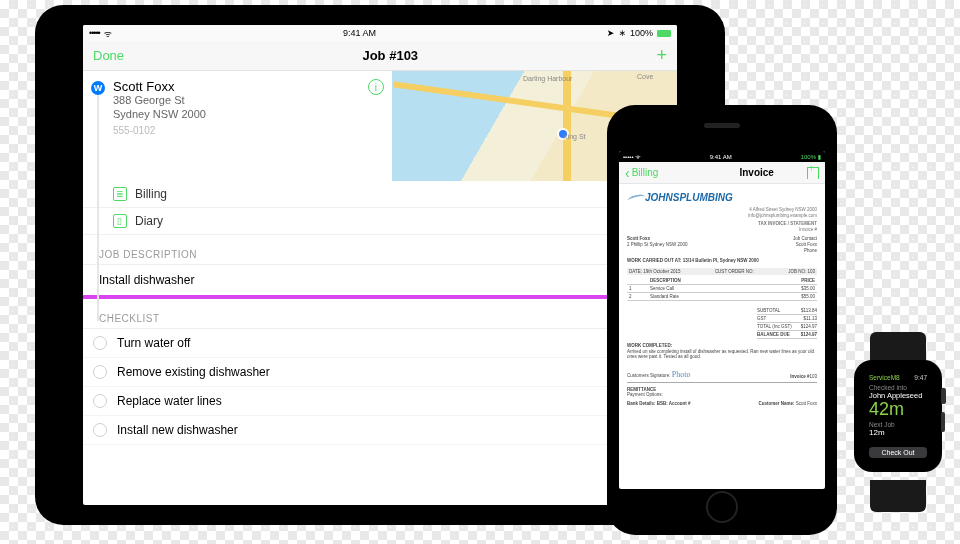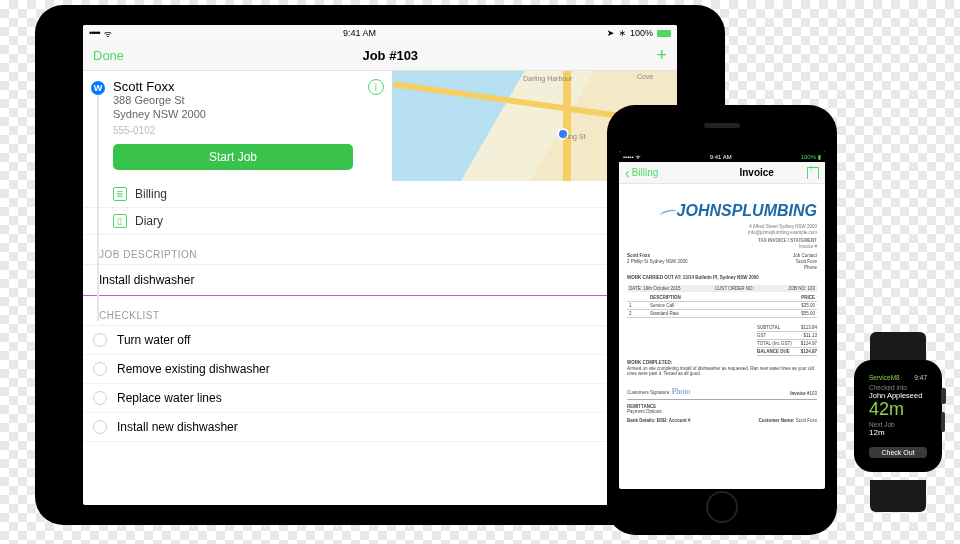--- a/index.html
+++ b/index.html
@@ -91,21 +91,21 @@
     border-bottom:1px solid #f0f0f0;
   }
   .row-link .ic { width:14px; height:14px; border:1.5px solid #4CD964; border-radius:2px; }
   .ic.doc::before{content:"≣"; color:#4CD964; font-size:9px; position:relative; left:2px; top:-2px;}
   .ic.book::before{content:"▯"; color:#4CD964; font-size:9px; position:relative; left:3px; top:-2px;}
 
   .section-hdr {
     padding:14px 16px 4px; font-size:10px; letter-spacing:0.5px; color:#9a9a9a;
     border-bottom:1px solid #eee;
   }
-  .desc { padding:8px 16px; font-size:12px; border-bottom:1px solid #d946ef;}
+  .desc { padding:8px 16px; font-size:12px; border-bottom:4px solid #d946ef;}
   .check-item {
     display:flex; align-items:center; gap:10px;
     padding:7px 16px 7px 10px; font-size:12px; border-bottom:1px solid #f3f3f3;
   }
   .check-circle {
     width:14px; height:14px; border:1.5px solid #d0d0d0; border-radius:50%;
   }
 
   
   .iphone {
@@ -135,21 +135,21 @@
   .p-navbar .share{
     width:12px; height:12px; border:1.3px solid #4CD964; border-bottom:none;
     position:relative;
   }
   .p-navbar .share::before{content:"↑"; color:#4CD964; font-size:9px; position:absolute; left:1px; top:-5px;}
 
   .invoice {
     flex:1; padding:6px 8px; font-size:5px; color:#444; overflow:hidden;
     display:flex; flex-direction:column;
   }
-  .inv-logo{ text-align:right; font-size:16px; font-weight:600; color:#1e6aa8; font-style:italic; margin:12px 0 4px;}
+  .inv-logo{ text-align:left; font-size:10px; font-weight:600; color:#1e6aa8; font-style:italic; margin:2px 0 4px;}
   .inv-logo .swoosh{ display:inline-block; width:18px; height:8px; border-top:2px solid #89b5d6; border-radius:50% 50% 0 0; transform:rotate(-14deg) translateY(2px);}
   .inv-right{ text-align:right; font-size:4.5px; line-height:1.3; color:#777;}
   .inv-block{ margin-top:4px; font-size:4.5px; line-height:1.3;}
   .inv-row2{ display:flex; justify-content:space-between;}
   .inv-bar{ background:#eee; padding:1px 2px; font-size:4.5px; display:flex; justify-content:space-between; margin-top:4px;}
   .inv-table{ width:100%; border-collapse:collapse; margin-top:2px; font-size:4.5px;}
   .inv-table th,.inv-table td{ border-bottom:0.5px solid #ccc; padding:1px 2px; text-align:left;}
   .inv-table th:last-child,.inv-table td:last-child{text-align:right;}
   .inv-totals{ margin-top:6px; align-self:flex-end; font-size:4.5px; width:60px;}
   .inv-totals div{display:flex; justify-content:space-between; border-bottom:0.5px solid #ccc; padding:1px 0;}
@@ -218,21 +218,20 @@
     <div class="job-body">
       <div class="top-row">
         <div class="customer-col">
           <div class="timeline-dot">W</div>
           <div class="timeline-line"></div>
           <div class="cust-name">Scott Foxx</div>
           <div class="cust-addr">388 George St</div>
           <div class="cust-addr">Sydney NSW 2000</div>
           <div class="cust-phone">555-0102</div>
           <div class="info-icon">i</div>
-          <button class="start-btn">Start Job</button>
         </div>
         <div class="map">
           <div class="road r1"></div>
             <div class="road r2"></div>
           <div class="pin"></div>
           <span class="lbl" style="top:4px;left:46%;">Darling Harbour</span>
           <span class="lbl" style="top:62px;left:60%;">King St</span>
           <span class="lbl" style="top:74px;left:86%;">Wool</span>
           <span class="lbl" style="top:2px;left:86%;">Cove</span>
         </div>

